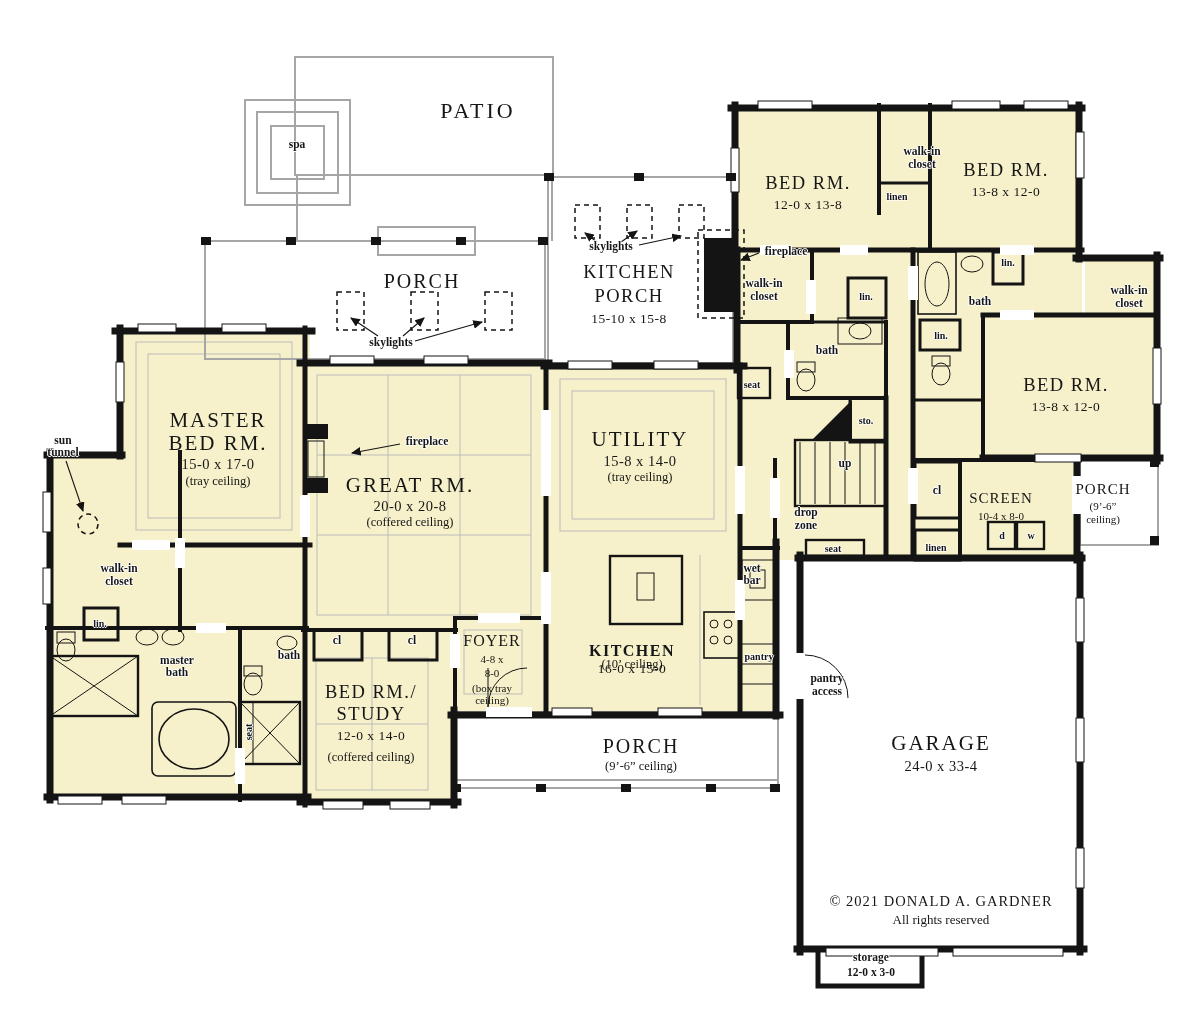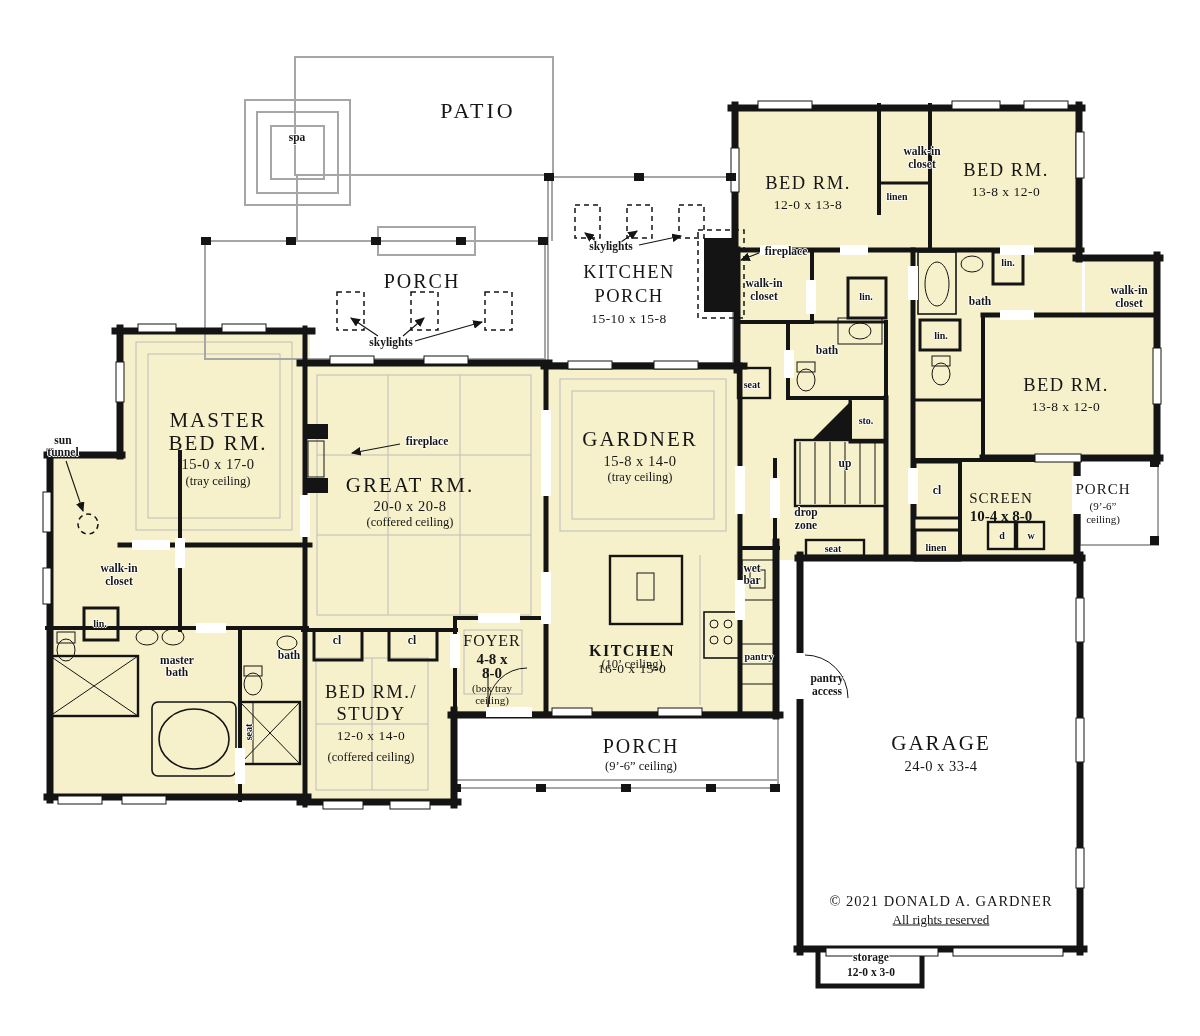--- a/index.html
+++ b/index.html
@@ -28,29 +28,29 @@
   .vert{transform:translate(-50%,-50%) rotate(-90deg);}
   .r22{font-size:22px;letter-spacing:3px;}
   .r21{font-size:21px;letter-spacing:2px;}
   .r20{font-size:20px;letter-spacing:2px;}
   .r19{font-size:18.5px;letter-spacing:1.5px;}
   .r17{font-size:16px;letter-spacing:1.5px;font-weight:bold;}
   .r16{font-size:16px;letter-spacing:1px;}
   .r15{font-size:15px;letter-spacing:1px;}
   .d15{font-size:14.5px;letter-spacing:.5px;}
   .d14{font-size:13.5px;letter-spacing:.5px;}
-  .d13{font-size:15px;font-weight:bold;}
+  .d13{font-size:11px;}
   .c12{font-size:12.5px;}
   .c11{font-size:11px;}
   .sm{font-size:11.5px;font-weight:bold;
       text-shadow:-1px 0 0 #fff,1px 0 0 #fff,0 -1px 0 #fff,0 1px 0 #fff;}
   .tn{font-size:10px;font-weight:bold;
       text-shadow:-1px 0 0 #fff,1px 0 0 #fff,0 -1px 0 #fff,0 1px 0 #fff;}
   .cp{font-size:14.5px;letter-spacing:1px;}
-  .cp2{font-size:13px;text-decoration:underline;}
+  .cp2{font-size:13px;}
 </style>
 </head>
 <body>
 
 <div class="stage">
 
 <svg width="1200" height="1036" viewBox="0 0 1200 1036">
   <defs>
     <marker id="ah" markerWidth="9" markerHeight="8" refX="8" refY="4" orient="auto">
       <path d="M0,0 L9,4 L0,8 z" fill="#141414"></path>
@@ -306,21 +306,21 @@
     <path class="arr" marker-end="url(#ah)" d="M597,242 L585,233"></path>
     <path class="arr" marker-end="url(#ah)" d="M621,242 L637,231"></path>
     <path class="arr" marker-end="url(#ah)" d="M639,245 L681,236"></path>
     <path class="arr" marker-end="url(#ah)" d="M759,253 L741,260"></path>
     <path class="arr" marker-end="url(#ah)" d="M400,444 L352,453"></path>
     <path class="arr" marker-end="url(#ah)" d="M66,461 L83,511"></path>
   </g>
 </svg>
 
 <div class="lbl r22" style="left:478px;top:111px">PATIO</div>
-<div class="lbl sm" style="left:297px;top:138px">spa</div>
+<div class="lbl sm" style="left:297px;top:145px">spa</div>
 <div class="lbl r20" style="left:422px;top:281px">PORCH</div>
 <div class="lbl sm" style="left:391px;top:343px">skylights</div>
 <div class="lbl r19" style="left:629px;top:272px">KITCHEN</div>
 <div class="lbl r19" style="left:629px;top:296px">PORCH</div>
 <div class="lbl d14" style="left:629px;top:319px">15-10 x 15-8</div>
 <div class="lbl sm" style="left:611px;top:247px">skylights</div>
 <div class="lbl r20" style="left:641px;top:746px">PORCH</div>
 <div class="lbl c12" style="left:641px;top:766px">(9’-6” ceiling)</div>
 <div class="lbl r15" style="left:1103px;top:489px">PORCH</div>
 <div class="lbl c11" style="left:1103px;top:506px">(9’-6”</div>
@@ -338,21 +338,21 @@
 <div class="lbl sm" style="left:177px;top:661px">master</div>
 <div class="lbl sm" style="left:177px;top:673px">bath</div>
 <div class="lbl sm" style="left:289px;top:656px">bath</div>
 <div class="lbl tn vert" style="left:249px;top:732px">seat</div>
 
 <div class="lbl sm" style="left:427px;top:442px">fireplace</div>
 <div class="lbl r21" style="left:410px;top:485px">GREAT RM.</div>
 <div class="lbl d15" style="left:410px;top:506px">20-0 x 20-8</div>
 <div class="lbl c12" style="left:410px;top:522px">(coffered ceiling)</div>
 
-<div class="lbl r21" style="left:640px;top:439px">GARDNER</div>
+<div class="lbl r21" style="left:640px;top:439px">UTILITY</div>
 <div class="lbl d15" style="left:640px;top:461px">15-8 x 14-0</div>
 <div class="lbl c12" style="left:640px;top:477px">(tray ceiling)</div>
 
 <div class="lbl r17" style="left:632px;top:651px">KITCHEN</div>
 <div class="lbl d14" style="left:632px;top:669px">16-0 x 15-0</div>
 <div class="lbl c12" style="left:632px;top:664px">(10’ ceiling)</div>
 
 <div class="lbl r16" style="left:492px;top:641px">FOYER</div>
 <div class="lbl d13" style="left:492px;top:659px">4-8 x</div>
 <div class="lbl d13" style="left:492px;top:673px">8-0</div>

